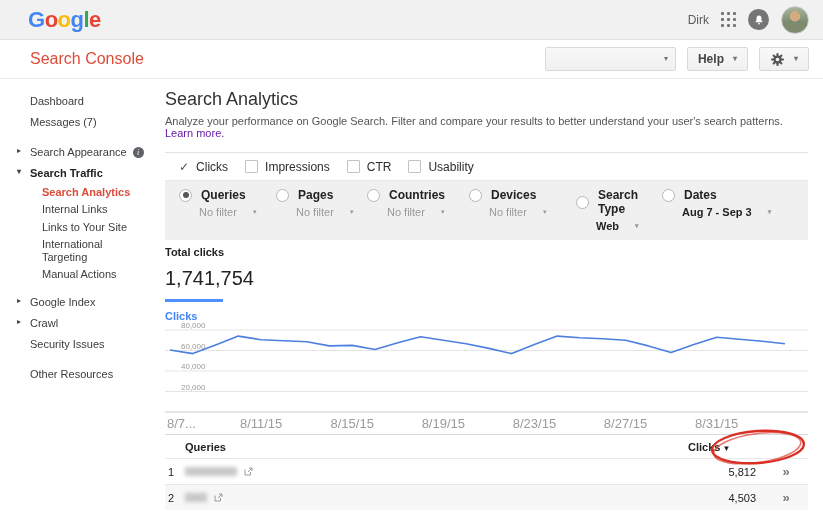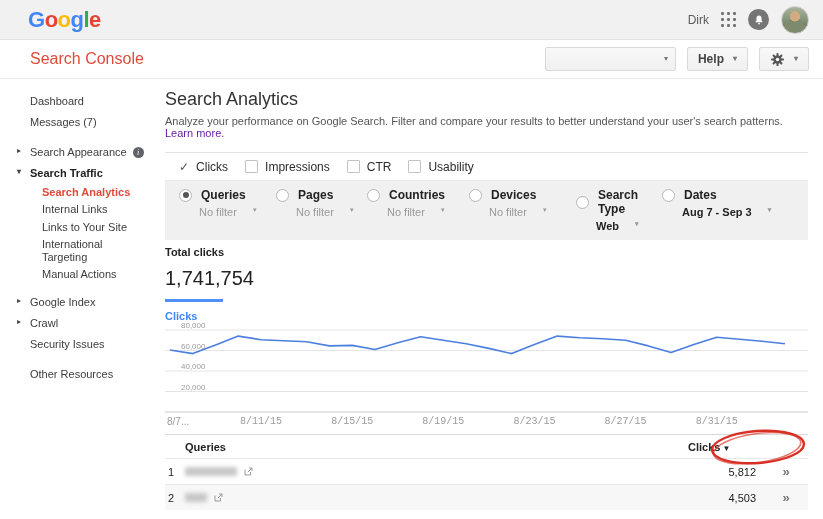--- a/index.html
+++ b/index.html
@@ -59,36 +59,36 @@
   .dims-row{display:flex;background:#f0f0f0;padding:7px 0 8px 14px;}
   .dim{box-sizing:border-box;cursor:pointer;}
   .dim:nth-child(1){width:97px;}.dim:nth-child(2){width:91px;}
   .dim:nth-child(3){width:102px;}.dim:nth-child(4){width:107px;}
   .dim:nth-child(5){width:86px;}.dim:nth-child(6){flex:1;}
   .dim-top{display:flex;align-items:center;gap:9px;font-size:12px;font-weight:bold;color:#222;}
   .radio{width:11px;height:11px;border-radius:50%;border:1px solid #b7b7b7;background:#fff;
          position:relative;flex:none;}
   .radio.sel::after{content:"";position:absolute;left:2.5px;top:2.5px;right:2.5px;bottom:2.5px;
          background:#555;border-radius:50%;}
-  .dim-filter{margin:4px 0 0 20px;font-size:11px;color:#999;display:flex;align-items:flex-start;gap:16px;}
+  .dim-filter{margin:4px 0 0 20px;font-size:11px;color:#999;display:flex;align-items:center;gap:16px;}
   .dim-filter.fbold{color:#222;font-weight:bold;}
   .fcaret{font-size:7px;color:#999;}
   
   .summary{margin-top:1px;display:flex;align-items:center;}
   .summary-card{width:58px;padding:5px 0 9px;border-bottom:3px solid #4d90fe;}
   .sc-label{font-size:11px;font-weight:bold;color:#222;white-space:nowrap;}
   .sc-value{margin-top:9px;font-size:20px;color:#222;white-space:nowrap;}
   .v-divider{border-left:1px solid #dcdcdc;margin:2px 0 4px 14px;}
   
   .chart-legend{margin-top:8px;font-size:11px;font-weight:bold;color:#4285f4;}
   .chart-wrap{position:relative;height:110px;margin-top:2px;}
   .chart-wrap svg{position:absolute;left:0;top:0;}
   .ylab{position:absolute;left:16px;font-size:8px;color:#9b9b9b;}
-  .xlab{position:absolute;top:92px;font-size:10px;color:#9b9b9b;white-space:nowrap;}
-  .xlab.center{transform:translateX(-50%);font-family:Liberation Mono, monospace;}
+  .xlab{position:absolute;top:92px;font-size:13px;color:#9b9b9b;white-space:nowrap;}
+  .xlab.center{transform:translateX(-50%);}
   
   .thead{display:flex;align-items:center;height:23px;border-top:1px solid #d9d9d9;
          font-size:11px;font-weight:bold;color:#222;}
   .col-rank{width:20px;padding-left:3px;box-sizing:border-box;flex:none;}
   .col-q{flex:1;display:flex;align-items:center;}
   .h-clicks{padding-right:42px;flex:none;width:120px;box-sizing:border-box;cursor:pointer;}
   .sort-ic{font-size:8px;margin-left:2px;color:#222;}
   .trow{display:flex;align-items:center;height:25px;border-top:1px solid #e8e8e8;
         font-size:11px;color:#222;}
   .trow.alt{background:#f7f7f7;}

